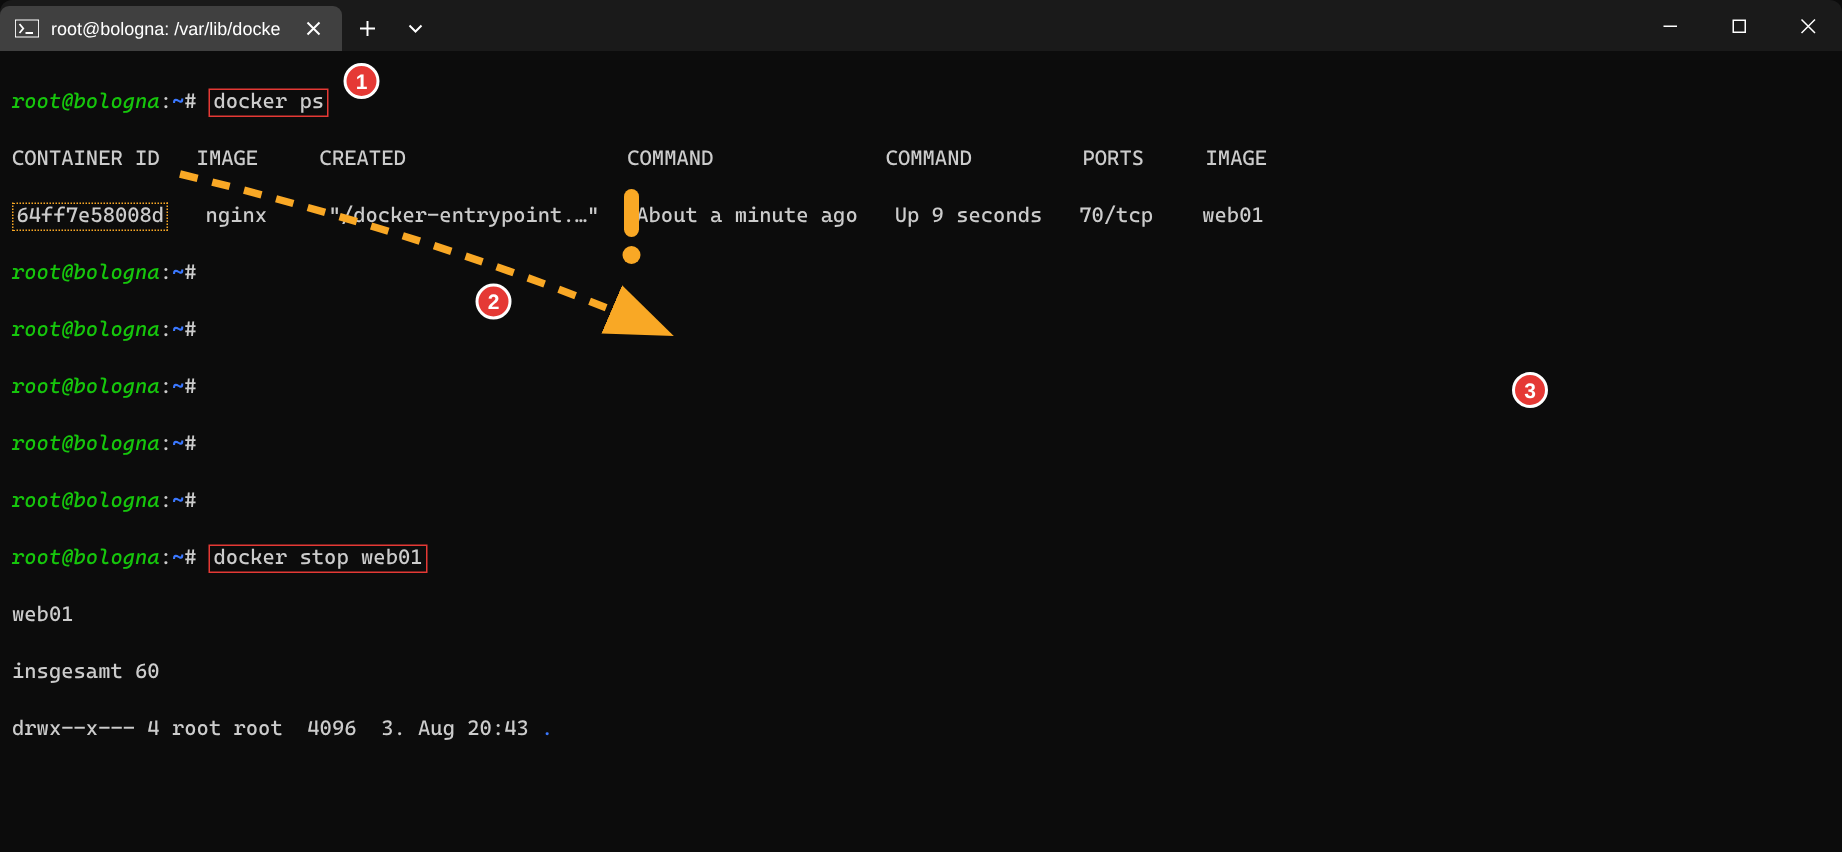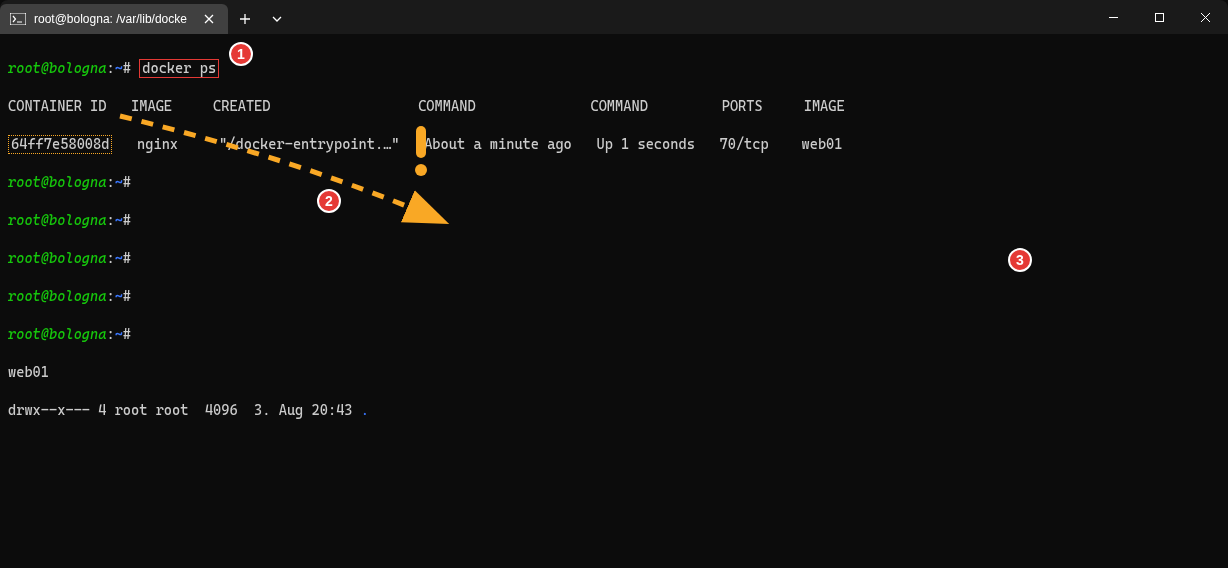--- a/index.html
+++ b/index.html
@@ -165,27 +165,29 @@
   <div class="winbtn">
     <svg width="11" height="11" viewBox="0 0 11 11">
         <path d="M1 1 L10 10 M10 1 L1 10" stroke="#ffffff" stroke-width="1"></path>
       </svg>
   </div>
 </div>
 
 <div class="terminal">
 <div><span class="g">root@bologna</span><span class="w">:</span><span class="b">~</span><span class="w">#</span> <span class="box1">docker ps</span></div>
 <div><span>CONTAINER ID</span>   <span>IMAGE</span>     <span>CREATED</span>                  <span>COMMAND</span>              <span>COMMAND</span>         <span>PORTS</span>     <span>IMAGE</span></div>
-<div><span class="box-dotted">64ff7e58008d</span>   <span>nginx</span>     <span>"/docker-entrypoint.…"</span>   <span>About a minute ago</span>   <span>Up 1 seconds</span>   <span>70/tcp</span>    <span>web01</span></div>
-<div><span class="g">root@bologna</span><span class="w">:</span><span class="b">~</span><span class="w">#</span></div>
-<div><span class="g">root@bologna</span><span class="w">:</span><span class="b">~</span><span class="w">#</span></div>
-<div><span class="g">root@bologna</span><span class="w">:</span><span class="b">~</span><span class="w">#</span></div>
-<div><span class="g">root@bologna</span><span class="w">:</span><span class="b">~</span><span class="w">#</span></div>
-<div><span class="g">root@bologna</span><span class="w">:</span><span class="b">~</span><span class="w">#</span></div>
+<div><span class="box-dotted">64ff7e58008d</span>   <span>nginx</span>     <span>"/docker-entrypoint.…"</span>   <span>About a minute ago</span>   <span>Up 9 seconds</span>   <span>70/tcp</span>    <span>web01</span></div>
+<div><span class="g">root@bologna</span><span class="w">:</span><span class="b">~</span><span class="w">#</span></div>
+<div><span class="g">root@bologna</span><span class="w">:</span><span class="b">~</span><span class="w">#</span></div>
+<div><span class="g">root@bologna</span><span class="w">:</span><span class="b">~</span><span class="w">#</span></div>
+<div><span class="g">root@bologna</span><span class="w">:</span><span class="b">~</span><span class="w">#</span></div>
+<div><span class="g">root@bologna</span><span class="w">:</span><span class="b">~</span><span class="w">#</span></div>
+<div><span class="g">root@bologna</span><span class="w">:</span><span class="b">~</span><span class="w">#</span> <span class="box1">docker stop web01</span></div>
 <div><span>web01</span></div>
+<div><span>insgesamt 60</span></div>
 <div><span>drwx--x--- 4 root root  4096  3. Aug 20:43 </span><span class="b">.</span></div>
 
 
 
 
 
 
 
 
 

